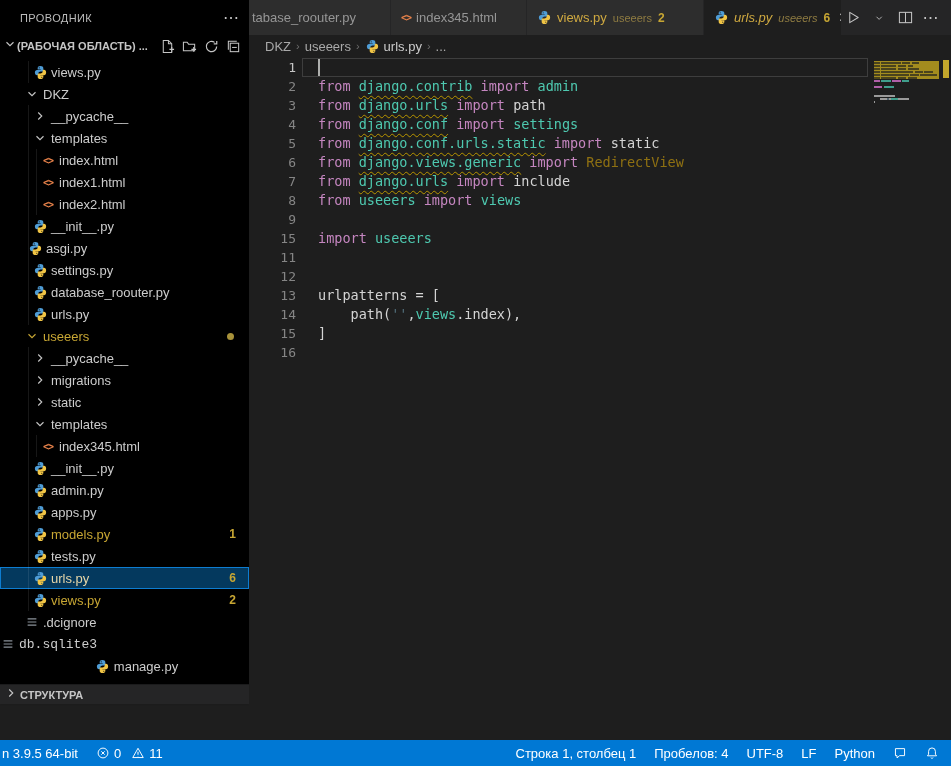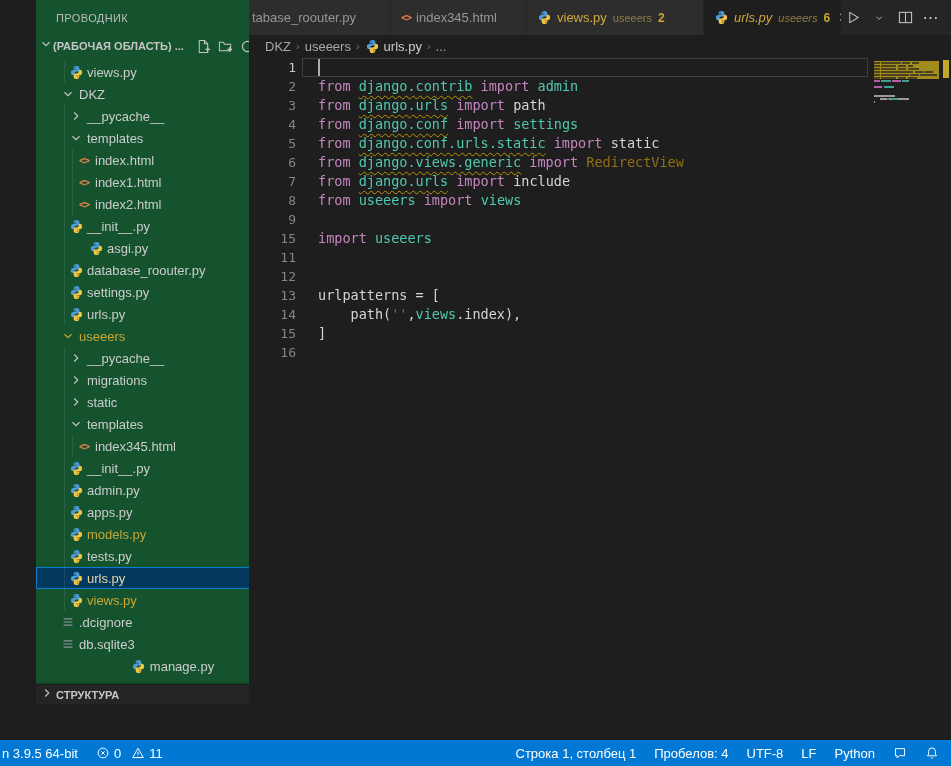--- a/index.html
+++ b/index.html
@@ -3,21 +3,21 @@
 <meta charset="utf-8">
 <style>
   * { margin:0; padding:0; box-sizing:border-box; }
   html,body { background:#000; }
   .app {
     position:relative; width:951px; height:766px; overflow:hidden;
     background:#1e1e1e; font-family:"Liberation Sans",sans-serif;
     color:#cccccc; user-select:none;
   }
   
-  .sidebar { position:absolute; left:0; top:0; width:249px; height:704px; background:#14532d;margin-left:36px; }
+  .sidebar { position:absolute; left:0; top:0; width:249px; height:704px; background:#000000; }
   .sb-header { height:35px; display:flex; align-items:center; padding:0 10px 0 20px; }
   .sb-title { flex:1; font-size:11px; letter-spacing:.4px; color:#bbbbbb; }
   .sb-more { color:#c5c5c5; font-size:16px; line-height:10px; cursor:pointer; }
   .sb-section { height:22px; display:flex; align-items:center; padding:0 6px 0 3px; }
   .sb-section .lbl { flex:1; font-size:11px; font-weight:bold; color:#c5c5c5; white-space:nowrap; overflow:hidden; }
   .sb-section .act { display:flex; align-items:center; gap:7px; margin-right:2px; }
   .sb-section .act span { display:inline-flex; cursor:pointer; }
   .tree { position:absolute; top:61px; left:0; right:0; }
   .trow { position:relative; height:22px; display:flex; align-items:center; font-size:13px; cursor:pointer; }
   .trow .chev, .trow .fic { width:16px; height:16px; display:inline-flex; align-items:center; justify-content:center; flex:none; }
@@ -191,49 +191,49 @@
         <div class="trow" style="padding-left: 32px;">
           <div class="guide" style="left: 28px;"></div>
           <span class="fic">
             <svg width="15" height="15" viewBox="0 0 16 16">
               <path fill="#4e9cd6" d="M7.9 1C6 1 5 1.9 5 3.2V4.7h3.2v.5H4.3C2.9 5.2 2 6.4 2 8c0 1.7.9 2.9 2.3 2.9h1.3V9.4C5.6 8 6.7 7 8.1 7H11V3.2C11 1.9 9.9 1 7.9 1zM6.6 2.4a.6.6 0 1 1 0 1.2.6.6 0 0 1 0-1.2z"></path>
               <path fill="#f0c445" d="M8.1 15c1.9 0 2.9-.9 2.9-2.2v-1.5H7.8v-.5h3.9c1.4 0 2.3-1.2 2.3-2.8 0-1.7-.9-2.9-2.3-2.9h-1.3v1.5C10.4 8 9.3 9 7.9 9H5v3.8C5 14.1 6.1 15 8.1 15zm1.3-1.4a.6.6 0 1 1 0-1.2.6.6 0 0 1 0 1.2z"></path>
             </svg>
           </span>
           <span class="tlabel">__init__.py</span>
         </div>
-        <div class="trow" style="padding-left: 52px;">
+        <div class="trow" style="padding-left: 27px;">
           <div class="guide" style="left: 28px;"></div>
           <span class="fic">
             <svg width="15" height="15" viewBox="0 0 16 16">
               <path fill="#4e9cd6" d="M7.9 1C6 1 5 1.9 5 3.2V4.7h3.2v.5H4.3C2.9 5.2 2 6.4 2 8c0 1.7.9 2.9 2.3 2.9h1.3V9.4C5.6 8 6.7 7 8.1 7H11V3.2C11 1.9 9.9 1 7.9 1zM6.6 2.4a.6.6 0 1 1 0 1.2.6.6 0 0 1 0-1.2z"></path>
               <path fill="#f0c445" d="M8.1 15c1.9 0 2.9-.9 2.9-2.2v-1.5H7.8v-.5h3.9c1.4 0 2.3-1.2 2.3-2.8 0-1.7-.9-2.9-2.3-2.9h-1.3v1.5C10.4 8 9.3 9 7.9 9H5v3.8C5 14.1 6.1 15 8.1 15zm1.3-1.4a.6.6 0 1 1 0-1.2.6.6 0 0 1 0 1.2z"></path>
             </svg>
           </span>
           <span class="tlabel">asgi.py</span>
         </div>
         <div class="trow" style="padding-left: 32px;">
           <div class="guide" style="left: 28px;"></div>
           <span class="fic">
             <svg width="15" height="15" viewBox="0 0 16 16">
               <path fill="#4e9cd6" d="M7.9 1C6 1 5 1.9 5 3.2V4.7h3.2v.5H4.3C2.9 5.2 2 6.4 2 8c0 1.7.9 2.9 2.3 2.9h1.3V9.4C5.6 8 6.7 7 8.1 7H11V3.2C11 1.9 9.9 1 7.9 1zM6.6 2.4a.6.6 0 1 1 0 1.2.6.6 0 0 1 0-1.2z"></path>
               <path fill="#f0c445" d="M8.1 15c1.9 0 2.9-.9 2.9-2.2v-1.5H7.8v-.5h3.9c1.4 0 2.3-1.2 2.3-2.8 0-1.7-.9-2.9-2.3-2.9h-1.3v1.5C10.4 8 9.3 9 7.9 9H5v3.8C5 14.1 6.1 15 8.1 15zm1.3-1.4a.6.6 0 1 1 0-1.2.6.6 0 0 1 0 1.2z"></path>
             </svg>
           </span>
+          <span class="tlabel">settings.py</span>
+        </div>
+        <div class="trow" style="padding-left: 32px;">
+          <div class="guide" style="left: 28px;"></div>
+          <span class="fic">
+            <svg width="15" height="15" viewBox="0 0 16 16">
+              <path fill="#4e9cd6" d="M7.9 1C6 1 5 1.9 5 3.2V4.7h3.2v.5H4.3C2.9 5.2 2 6.4 2 8c0 1.7.9 2.9 2.3 2.9h1.3V9.4C5.6 8 6.7 7 8.1 7H11V3.2C11 1.9 9.9 1 7.9 1zM6.6 2.4a.6.6 0 1 1 0 1.2.6.6 0 0 1 0-1.2z"></path>
+              <path fill="#f0c445" d="M8.1 15c1.9 0 2.9-.9 2.9-2.2v-1.5H7.8v-.5h3.9c1.4 0 2.3-1.2 2.3-2.8 0-1.7-.9-2.9-2.3-2.9h-1.3v1.5C10.4 8 9.3 9 7.9 9H5v3.8C5 14.1 6.1 15 8.1 15zm1.3-1.4a.6.6 0 1 1 0-1.2.6.6 0 0 1 0 1.2z"></path>
+            </svg>
+          </span>
           <span class="tlabel">database_roouter.py</span>
-        </div>
-        <div class="trow" style="padding-left: 32px;">
-          <div class="guide" style="left: 28px;"></div>
-          <span class="fic">
-            <svg width="15" height="15" viewBox="0 0 16 16">
-              <path fill="#4e9cd6" d="M7.9 1C6 1 5 1.9 5 3.2V4.7h3.2v.5H4.3C2.9 5.2 2 6.4 2 8c0 1.7.9 2.9 2.3 2.9h1.3V9.4C5.6 8 6.7 7 8.1 7H11V3.2C11 1.9 9.9 1 7.9 1zM6.6 2.4a.6.6 0 1 1 0 1.2.6.6 0 0 1 0-1.2z"></path>
-              <path fill="#f0c445" d="M8.1 15c1.9 0 2.9-.9 2.9-2.2v-1.5H7.8v-.5h3.9c1.4 0 2.3-1.2 2.3-2.8 0-1.7-.9-2.9-2.3-2.9h-1.3v1.5C10.4 8 9.3 9 7.9 9H5v3.8C5 14.1 6.1 15 8.1 15zm1.3-1.4a.6.6 0 1 1 0-1.2.6.6 0 0 1 0 1.2z"></path>
-            </svg>
-          </span>
-          <span class="tlabel">settings.py</span>
         </div>
         <div class="trow" style="padding-left: 32px;">
           <div class="guide" style="left: 28px;"></div>
           <span class="fic">
             <svg width="15" height="15" viewBox="0 0 16 16">
               <path fill="#4e9cd6" d="M7.9 1C6 1 5 1.9 5 3.2V4.7h3.2v.5H4.3C2.9 5.2 2 6.4 2 8c0 1.7.9 2.9 2.3 2.9h1.3V9.4C5.6 8 6.7 7 8.1 7H11V3.2C11 1.9 9.9 1 7.9 1zM6.6 2.4a.6.6 0 1 1 0 1.2.6.6 0 0 1 0-1.2z"></path>
               <path fill="#f0c445" d="M8.1 15c1.9 0 2.9-.9 2.9-2.2v-1.5H7.8v-.5h3.9c1.4 0 2.3-1.2 2.3-2.8 0-1.7-.9-2.9-2.3-2.9h-1.3v1.5C10.4 8 9.3 9 7.9 9H5v3.8C5 14.1 6.1 15 8.1 15zm1.3-1.4a.6.6 0 1 1 0-1.2.6.6 0 0 1 0 1.2z"></path>
             </svg>
           </span>
           <span class="tlabel">urls.py</span>
@@ -365,21 +365,21 @@
           <span class="tbadge">2</span>
         </div>
         <div class="trow" style="padding-left: 24px;">
           <span class="fic">
             <svg width="14" height="14" viewBox="0 0 16 16" fill="none" stroke="#c5c5c5" stroke-width="1.1">
               <path d="M3 4.5h10M3 8h10M3 11.5h10" stroke="#8a9199" stroke-width="1.4"></path>
             </svg>
           </span>
           <span class="tlabel">.dcignore</span>
         </div>
-        <div class="trow" style="padding-left: 24px;">
+        <div class="trow" style=" font-family: Liberation Mono, monospace;">
           <span class="fic">
             <svg width="14" height="14" viewBox="0 0 16 16" fill="none" stroke="#c5c5c5" stroke-width="1.1">
               <path d="M3 4.5h10M3 8h10M3 11.5h10" stroke="#8a9199" stroke-width="1.4"></path>
             </svg>
           </span>
           <span class="tlabel">db.sqlite3</span>
         </div>
         <div class="trow" style="padding-left: 24px; justify-content: center;">
           <span class="fic">
             <svg width="15" height="15" viewBox="0 0 16 16">

